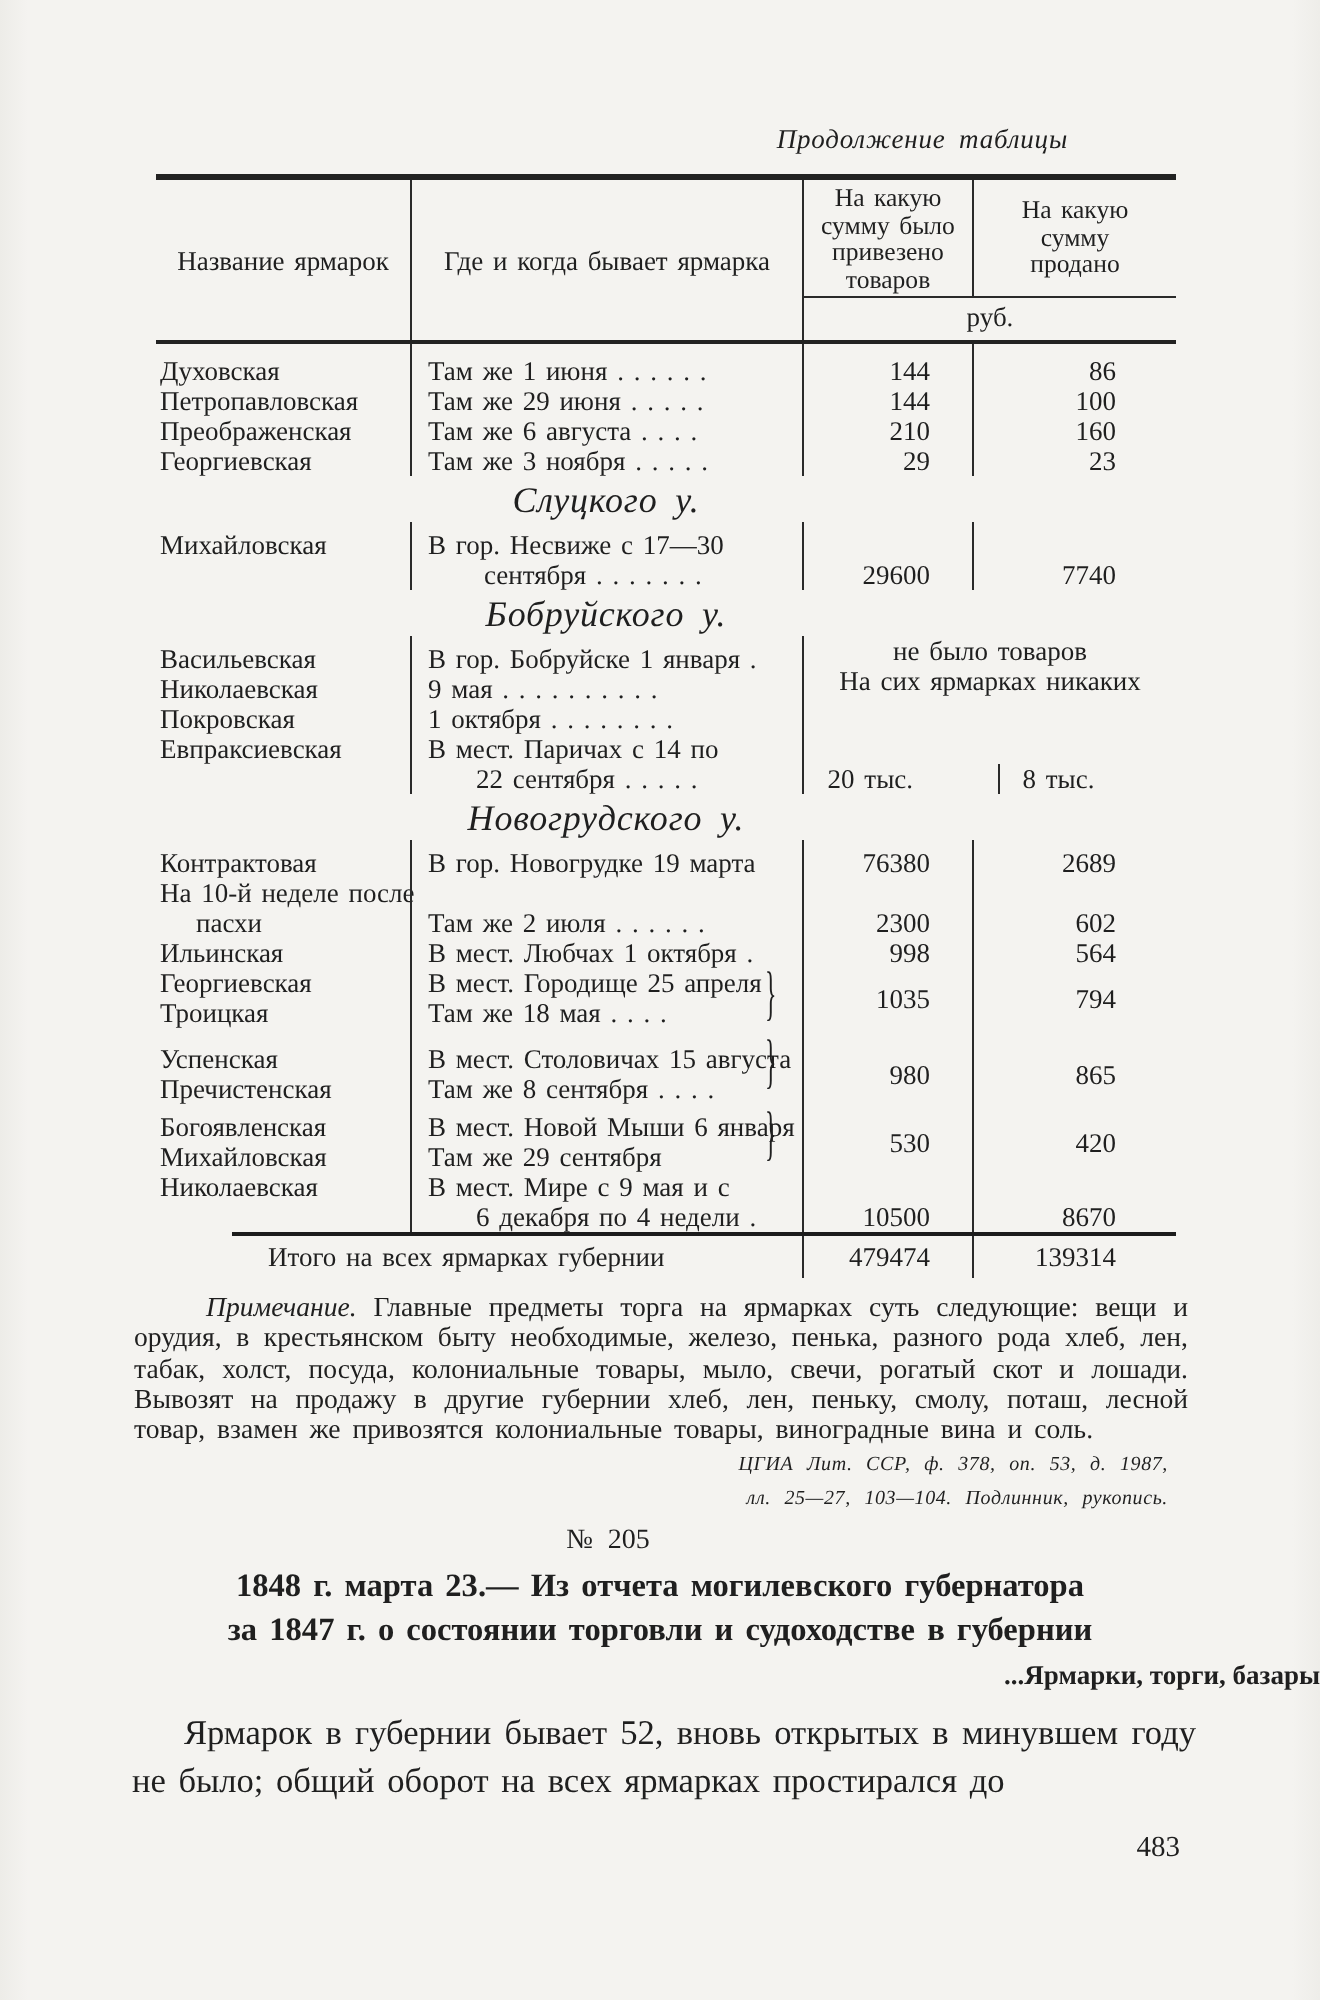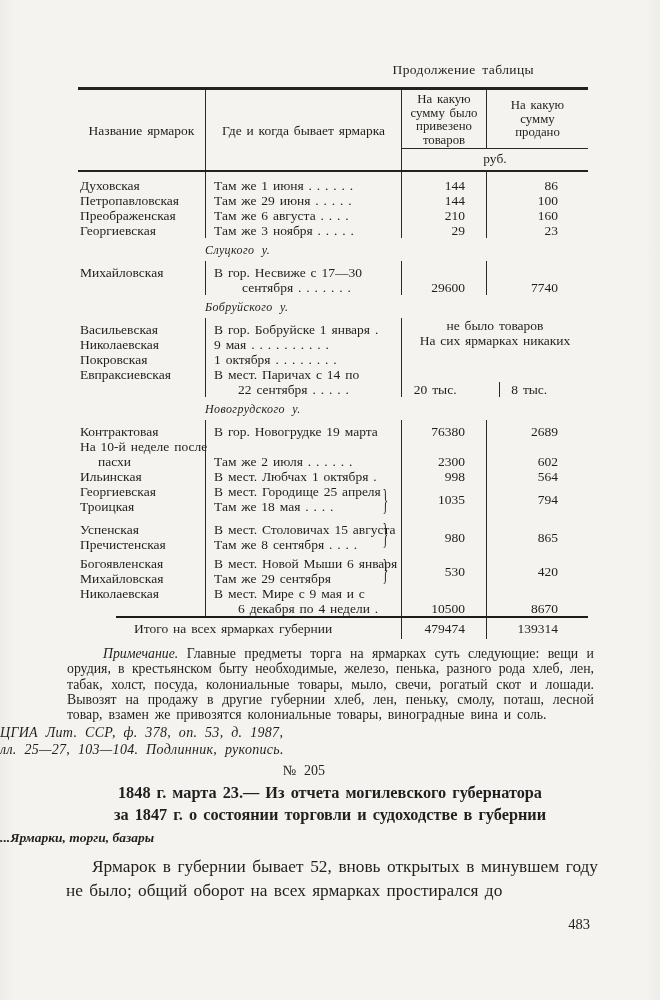--- a/index.html
+++ b/index.html
@@ -8,21 +8,21 @@
     width: 660px; height: 1000px; overflow: hidden;
     background: linear-gradient(90deg, #edecE8 0, #f4f3f0 14px, #f4f3f0 646px, #eeede9 660px);
     color: #1f1f1f;
     font-family: "Liberation Serif", "DejaVu Serif", serif;
     position: relative;
   }
 
   
   .cont-label {
     padding-top: 62px; text-align: right; padding-right: 126px;
-    font-size: 13.5px; line-height: 16px;
+    font-style: italic; font-size: 13.5px; line-height: 16px;
     letter-spacing: 0.4px; word-spacing: 3px;
   }
 
   
   .tbl {
     width: 510px; margin: 9px 0 0 78px;
     font-size: 13.5px; line-height: 15px; word-spacing: 1.5px;
   }
   .thead {
     display: grid;
@@ -46,21 +46,21 @@
   .vb { align-items: flex-end; }
   .vc { align-items: center; }
   .vbot { display: flex; flex-direction: column; justify-content: flex-end; }
   .first > div { padding-top: 6px; }
   .gap8 > div { padding-top: 8px; }
   .gap4 > div { padding-top: 4px; }
   .ind28 { padding-left: 28px; }
   .ind24 { padding-left: 24px; }
   .ind18 { padding-left: 18px; }
 
-  .sec { font-style: italic; text-align: left; margin-left: 127px; width: 196px; padding: 5px 0 3px 0; font-size: 12px; word-spacing: 4px; letter-spacing: 0.4px; }
+  .sec { font-style: italic; text-align: center; margin-left: 127px; width: 196px; padding: 5px 0 3px 0; font-size: 18px; word-spacing: 4px; letter-spacing: 0.4px; }
 
   .brace { position: absolute; right: 12px; top: 50%; transform: translateY(-50%) scale(0.85, 2.15); font-size: 14px; }
 
   
   .g-bob { display: grid; grid-template-columns: 127px 196px 187px; }
   .c34 { border-left: 1.5px solid #2a2a2a; position: relative; }
   .bnote { position: absolute; top: 0; left: 0; right: 0; text-align: center; white-space: nowrap; }
   .bvals { position: absolute; bottom: 0; left: 0; right: 0; display: flex; gap: 23px; }
   .bv1 { width: 85px; text-align: right; padding-right: 19px; }
   .bv2 { width: 102px; text-align: center; padding-right: 29px; border-left: 1.5px solid #2a2a2a; }
@@ -74,27 +74,27 @@
   .tv.t3 { padding-right: 21px; }
   .tv.t4 { padding-right: 30px; }
 
   
   .note {
     margin: 7px 66px 0 67px; font-size: 13.8px; line-height: 15.3px;
     text-align: justify; text-indent: 36px; word-spacing: 2.5px;
   }
   .note .lbl { font-style: italic; }
   .cite {
-    margin: 3px 76px 0 0; text-align: left;
-    font-style: italic; font-size: 14px; line-height: 16.5px;
+    margin: 3px 76px 0 0; text-align: right;
+    font-style: italic; font-size: 10px; line-height: 16.5px;
     word-spacing: 4px; letter-spacing: 0.3px;
   }
   .docnum { margin-top: 5px; text-align: center; font-size: 14px; position: relative; left: -26px; word-spacing: 4px; }
   .title { margin-top: 3px; text-align: center; font-weight: bold; font-size: 16.3px; line-height: 21.5px; word-spacing: 2px; }
-  .subtitle { margin-top: 5px; text-align: left; font-weight: bold; font-size: 13.5px; font-style: italic; }
+  .subtitle { margin-top: 5px; text-align: right; font-weight: bold; font-size: 13.5px; }
   .body-text {
     margin: 9px 62px 0 66px; font-size: 17.3px; line-height: 23.5px;
     text-align: justify; text-indent: 26px; word-spacing: 2px;
   }
   .pagenum { margin: 14px 70px 0 0; text-align: right; font-size: 14.5px; }
 </style>
 </head>
 <body>
 
 <div class="page">

